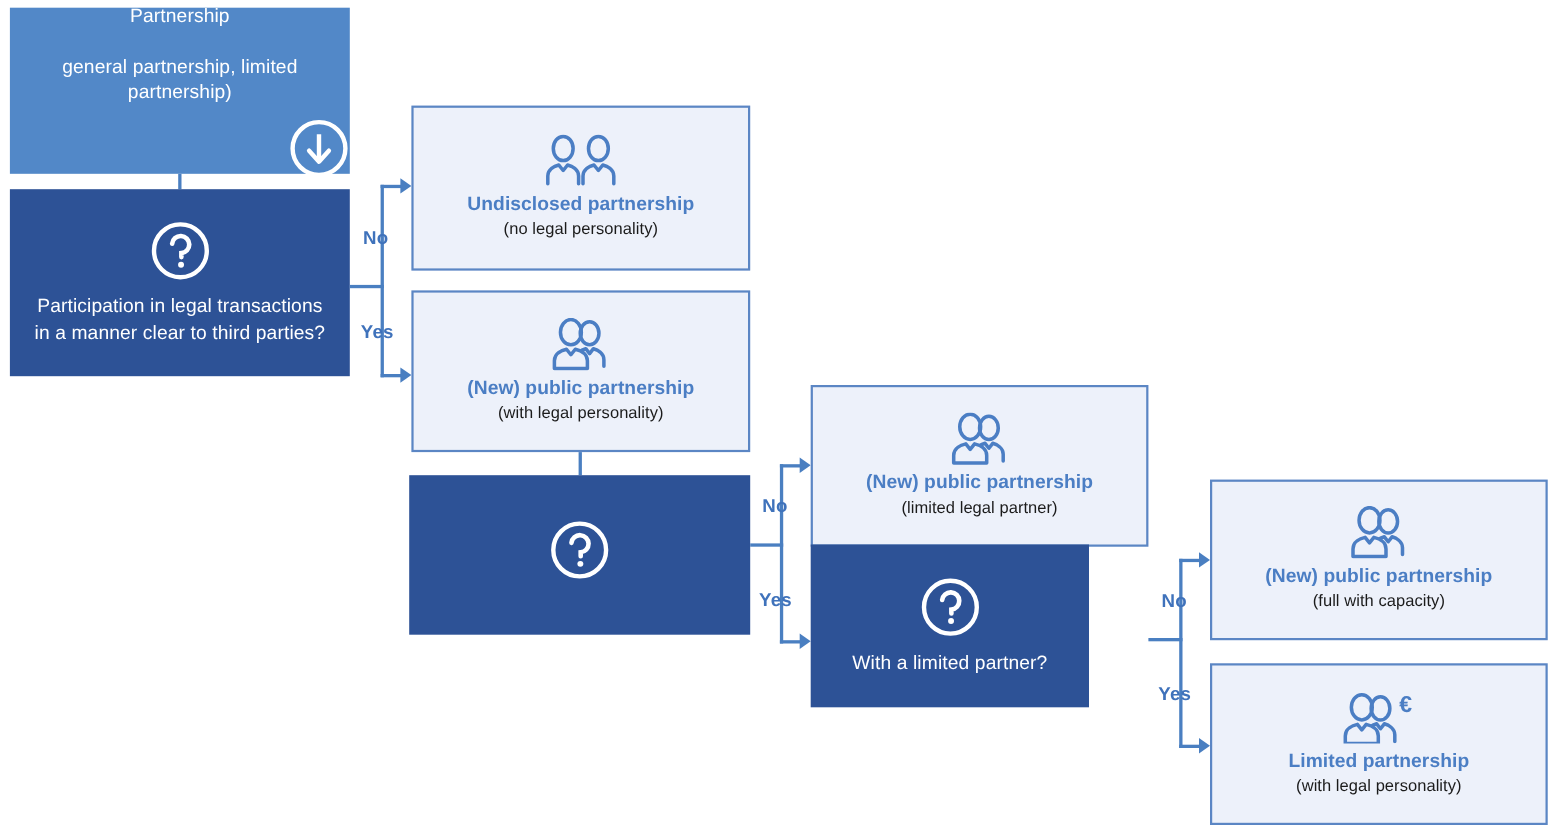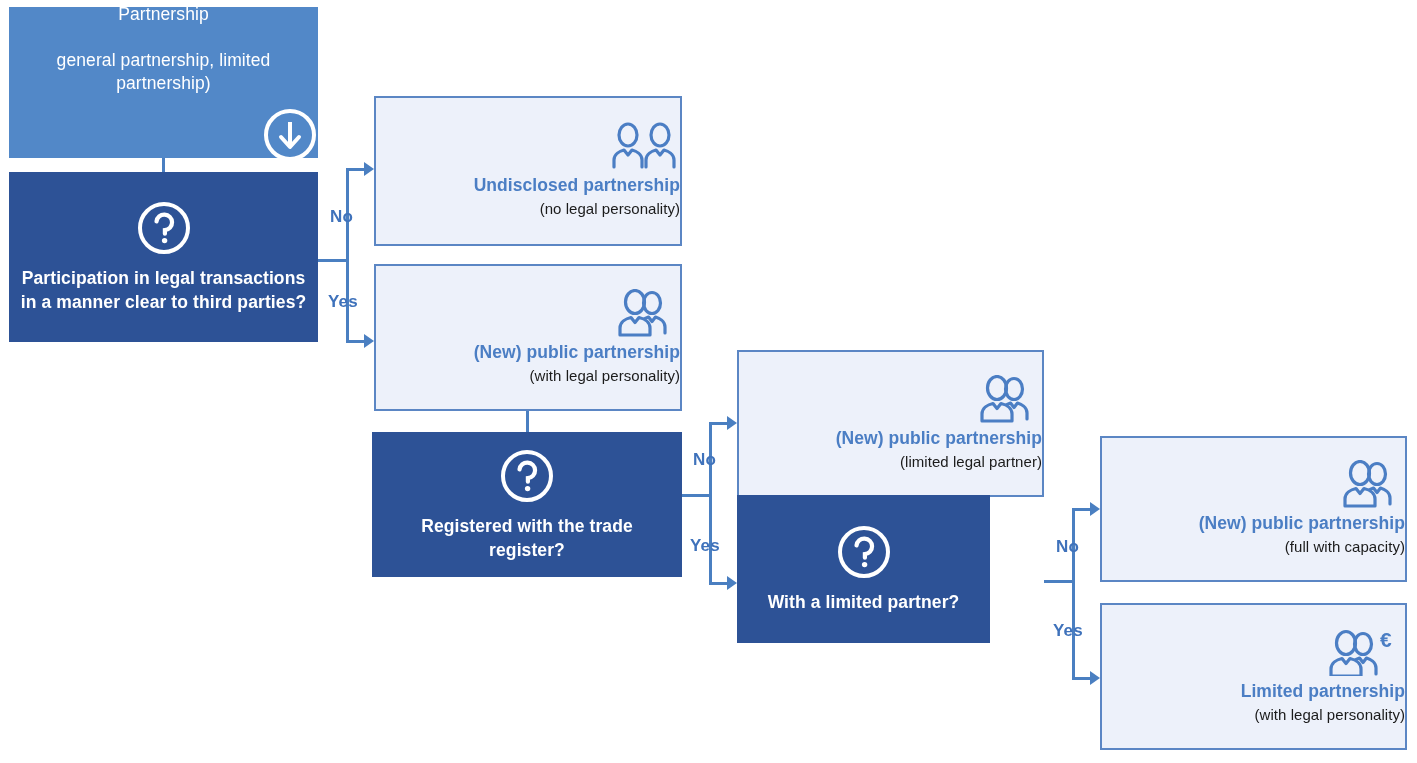--- a/index.html
+++ b/index.html
@@ -37,37 +37,36 @@
     border: none;
   }
   .node.decision {
     background: #2d5296;
     color: #ffffff;
     border: none;
   }
   .node.outcome {
     background: #edf1fa;
     border: 2px solid #5b86c4;
-    align-items: flex-end;
   }
 
   
   .start-title {
     font-size: 17.5px;
     line-height: 23px;
     color: #ffffff;
     font-weight: 400;
     letter-spacing: 0.1px;
     padding: 0 6px;
   }
   .decision-text {
     font-size: 17.5px;
     line-height: 24px;
     color: #ffffff;
-    font-weight: 700;
+    font-weight: 400;
     letter-spacing: 0.1px;
     padding: 0 10px;
   }
   .outcome-title {
     font-size: 17.5px;
     line-height: 23px;
     font-weight: bold;
     color: #4b7ec4;
     letter-spacing: 0.05px;
   }
@@ -194,24 +193,20 @@
   <div class="conn v" style="left:526px; top:411px; height:21px;"></div>
 
   <div class="node decision" style="left:372px; top:432px; width:310px; height:145px;">
     <span class="icon icon-circle">
       <svg width="56" height="56" viewBox="0 0 56 56">
         <circle cx="28" cy="28" r="24" fill="none" stroke="#ffffff" stroke-width="4"></circle>
         <path d="M20.5 21.5 a7.8 7.8 0 1 1 8.4 8.6 l0 3.6" fill="none" stroke="#ffffff" stroke-width="4.2" stroke-linecap="round"></path>
         <circle cx="28.6" cy="40.6" r="2.7" fill="#ffffff"></circle>
       </svg>
     </span>
-    <div class="decision-text">
-      <span>Registered with the trade</span><br>
-      <span>register?</span>
-    </div>
   </div>
 
   <div class="conn h" style="left:682px; top:494px; width:30px;"></div>
   <div class="conn v" style="left:709px; top:422px; height:163px;"></div>
   <div class="conn h" style="left:709px; top:422px; width:20px;"></div>
   <div class="arrowhead" style="left:727px; top:416px;"></div>
   <div class="conn h" style="left:709px; top:582px; width:20px;"></div>
   <div class="arrowhead" style="left:727px; top:576px;"></div>
 
   <span class="branch-label" style="left:693px; top:450px;">No</span>

